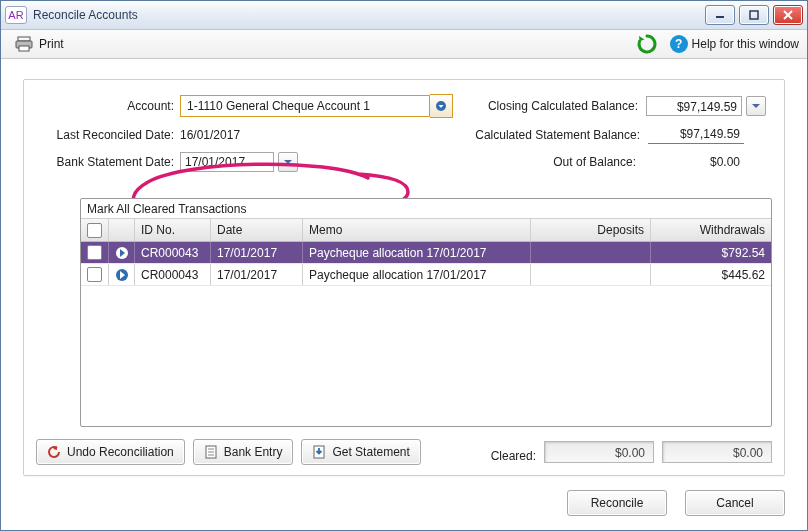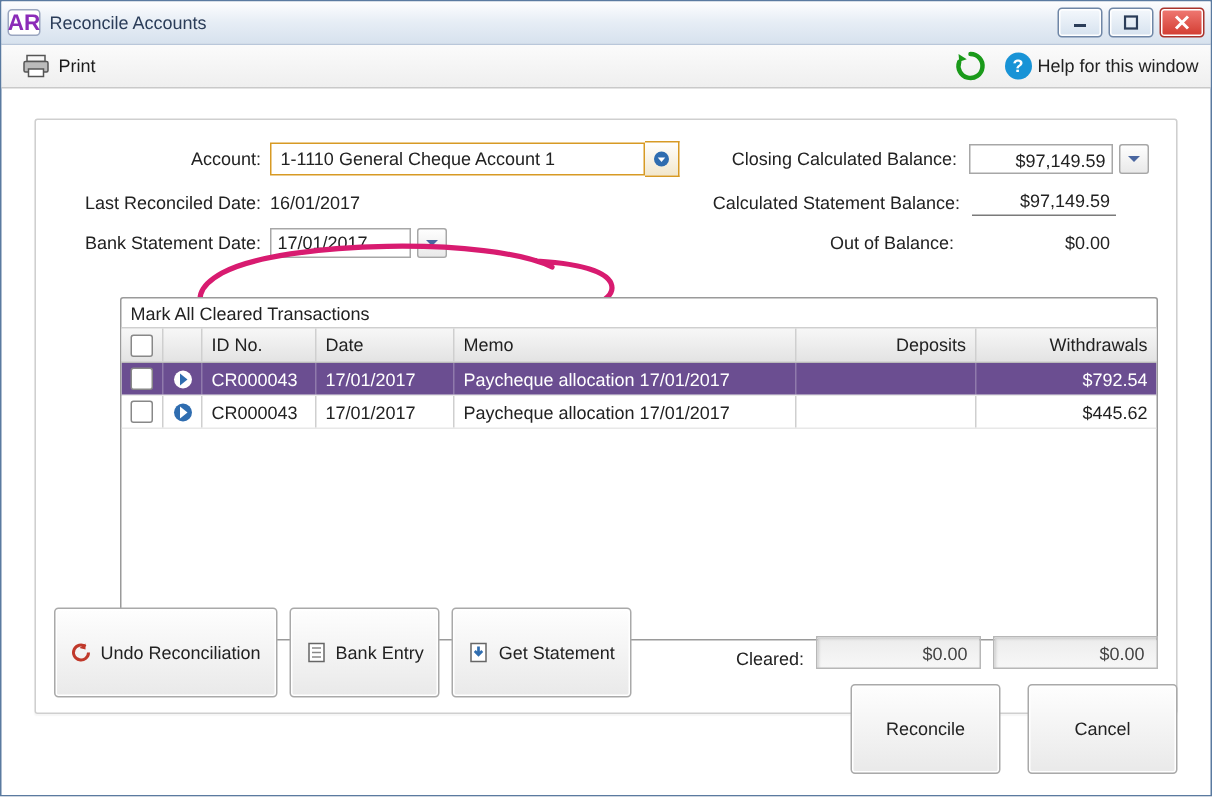--- a/index.html
+++ b/index.html
@@ -1,19 +1,19 @@
 <!DOCTYPE html>
 <html><head>
 <meta charset="utf-8">
 <style>
   html,body{margin:0;padding:0;font-family:"Segoe UI",Tahoma,Arial,sans-serif;font-size:12px;color:#222;background:#fff;}
   .window{width:808px;height:531px;border:1px solid #5a7aa0;box-sizing:border-box;position:relative;background:#fff;box-shadow:0 0 4px rgba(0,0,0,0.2);}
   
   .titlebar{height:28px;background:linear-gradient(#fdfdfe,#e6edf5 50%,#d7e2ee);border-bottom:1px solid #b9c7da;display:flex;align-items:center;padding:0 4px;}
-  .titlebar .app-badge{width:20px;height:16px;border:1px solid #9aa6bf;border-radius:3px;background:#fff;display:flex;align-items:center;justify-content:center;font-size:15px;font-weight:700;color:#8b2bb8;margin-right:6px;}
+  .titlebar .app-badge{width:20px;height:16px;border:1px solid #9aa6bf;border-radius:3px;background:#fff;display:flex;align-items:center;justify-content:center;font-size:11px;font-weight:400;color:#8b2bb8;margin-right:6px;}
   .titlebar .title{flex:none;color:#2b3d59;font-size:12px;}
   .titlebar .spacer{flex:1;}
   .winbtn{width:28px;height:18px;margin-left:4px;border:1px solid #6f86a6;border-radius:3px;background:linear-gradient(#f4f8fc,#d6e2ef);display:flex;align-items:center;justify-content:center;box-shadow:inset 0 0 0 1px #fff;}
   .winbtn.close{background:linear-gradient(#f07a74,#d23b30);border-color:#a8322b;color:#fff;}
   .winbtn svg{display:block;}
   
   .toolbar{height:28px;border-bottom:1px solid #c9c9c9;display:flex;align-items:center;padding:0 8px;background:linear-gradient(#fbfbfb,#efefef);}
   .toolbar .tbtn{display:flex;align-items:center;gap:6px;padding:2px 6px;color:#1a1a1a;cursor:default;}
   .toolbar .right{margin-left:auto;display:flex;align-items:center;gap:12px;}
   .help{display:flex;align-items:center;gap:4px;color:#222;}
@@ -51,21 +51,21 @@
   .c-memo{flex:1;}
   .c-dep{width:120px;justify-content:flex-end;}
   .c-wd{width:120px;justify-content:flex-end;}
   .tbody{flex:1;overflow:auto;}
   .tr{display:flex;height:21px;border-bottom:1px solid #e8e8e8;}
   .tr.sel{background:#6b4e91;color:#fff;}
   .tr.sel .td{border-right-color:rgba(255,255,255,0.25);}
   .chk{width:13px;height:13px;border:1px solid #888;background:#fff;border-radius:2px;box-shadow:inset 0 0 0 1px #fff;}
   
   .panel-footer{position:absolute;left:12px;right:12px;bottom:10px;display:flex;align-items:center;}
-  .btn{height:24px;border:1px solid #a9a9a9;border-radius:3px;background:linear-gradient(#fefefe,#e9e9e9);padding:17px 10px;display:flex;align-items:center;gap:6px;font-size:12px;color:#222;box-shadow:inset 0 0 0 1px #fff;}
+  .btn{height:24px;border:1px solid #a9a9a9;border-radius:3px;background:linear-gradient(#fefefe,#e9e9e9);padding:0 10px;display:flex;align-items:center;gap:6px;font-size:12px;color:#222;box-shadow:inset 0 0 0 1px #fff;}
   .btn + .btn{margin-left:8px;}
   .cleared{margin-left:auto;display:flex;align-items:flex-end;gap:8px;}
   .cleared .sunken{width:110px;height:22px;border:1px solid #b7b7b7;background:linear-gradient(#ececec,#f7f7f7);box-shadow:inset 1px 1px 2px rgba(0,0,0,0.15);text-align:right;padding:0 8px;box-sizing:border-box;line-height:22px;color:#444;}
   
   .dlg-footer{position:absolute;right:22px;bottom:14px;display:flex;gap:10px;}
   .dlg-footer .btn{min-width:78px;justify-content:center;}
 </style>
 </head>
 <body>
 

